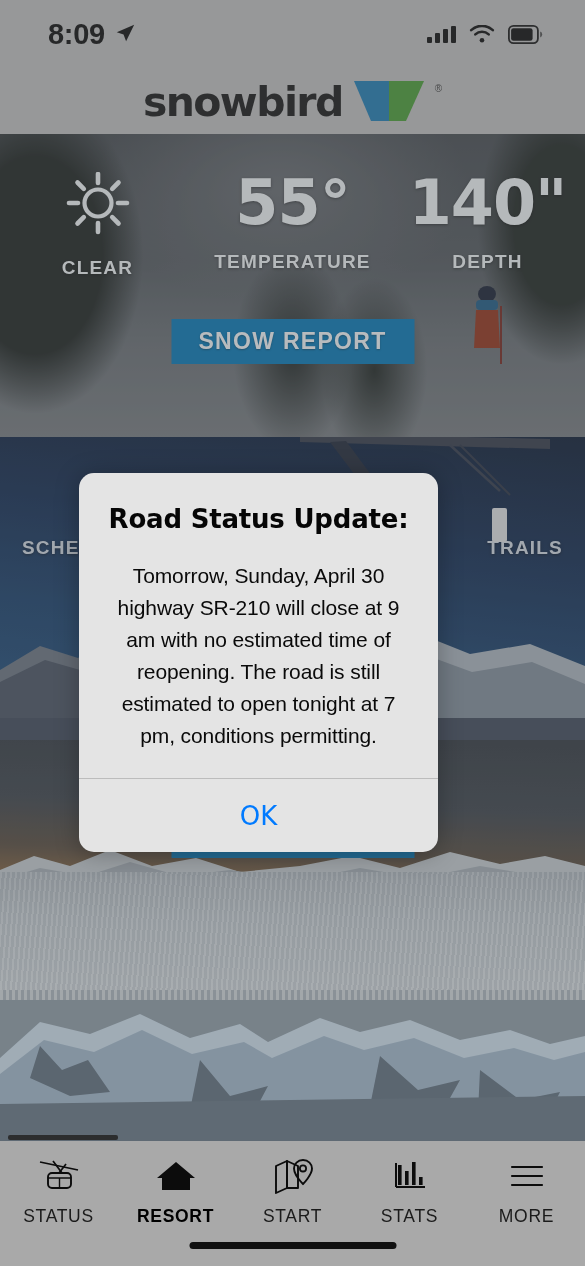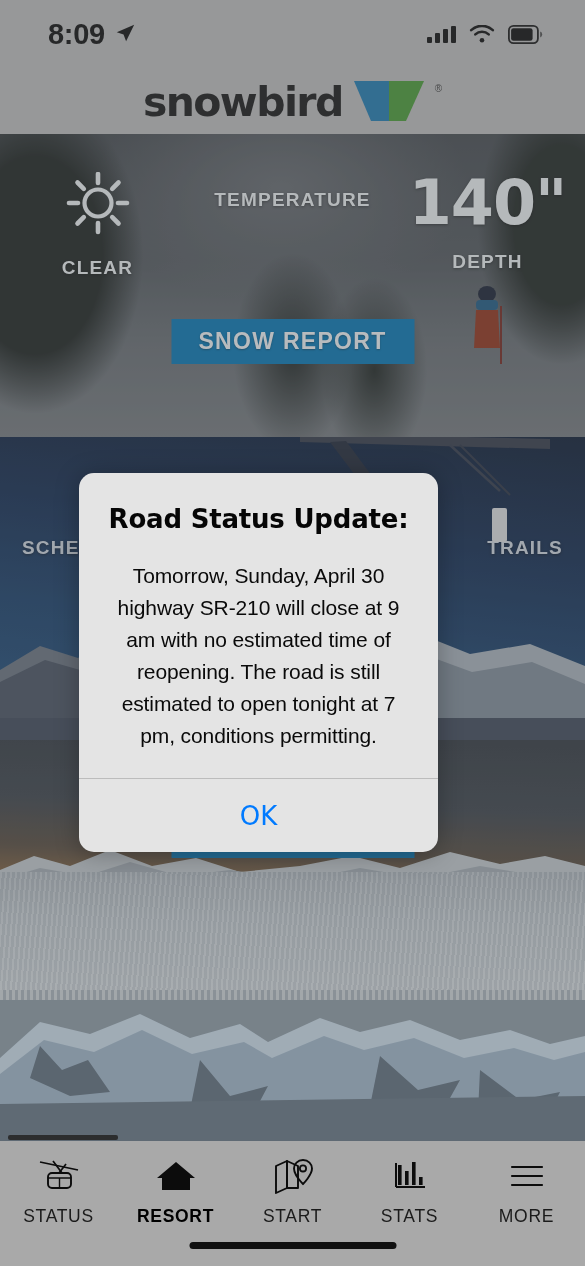--- a/index.html
+++ b/index.html
@@ -271,20 +271,21 @@
               <line x1="58" y1="31" x2="67" y2="31"></line>
               <line x1="17.5" y1="10.5" x2="23.8" y2="16.8"></line>
               <line x1="52.2" y1="45.2" x2="58.5" y2="51.5"></line>
               <line x1="58.5" y1="10.5" x2="52.2" y2="16.8"></line>
               <line x1="23.8" y1="45.2" x2="17.5" y2="51.5"></line>
             </g>
           </svg>
           <div class="wx-lab">CLEAR</div>
         </div>
         <div class="wx-cell">
+          <div class="wx-val">55°</div>
           <div class="wx-lab">TEMPERATURE</div>
         </div>
         <div class="wx-cell">
           <div class="wx-val">140"</div>
           <div class="wx-lab">DEPTH</div>
         </div>
       </div>
 
       <div class="cta" id="snow-report-btn">SNOW REPORT</div>
     </div>

